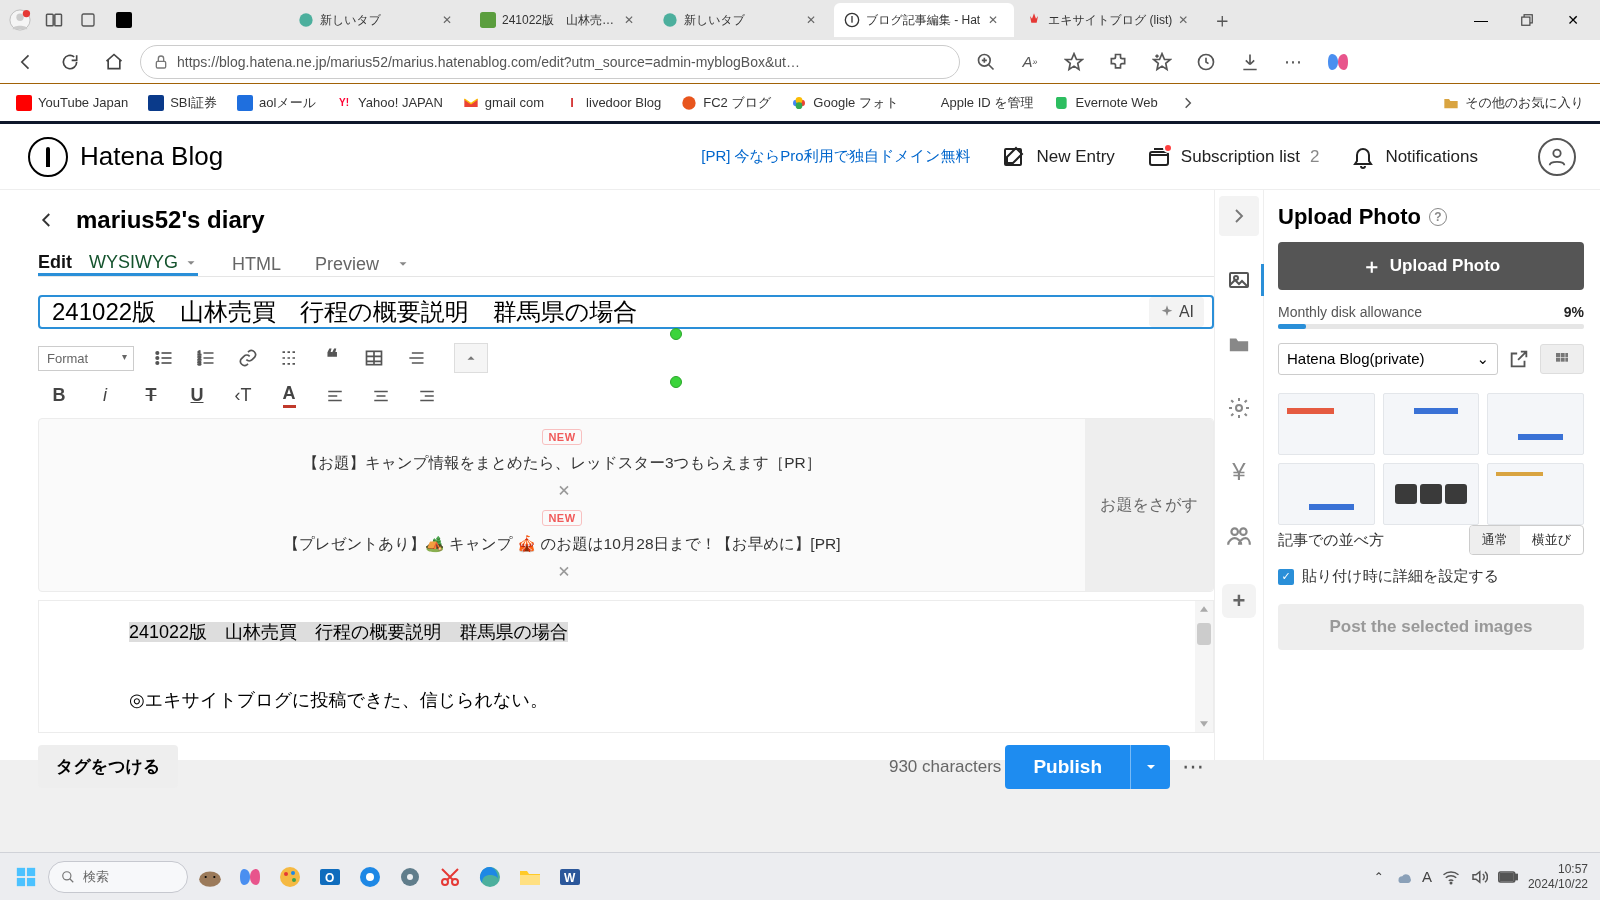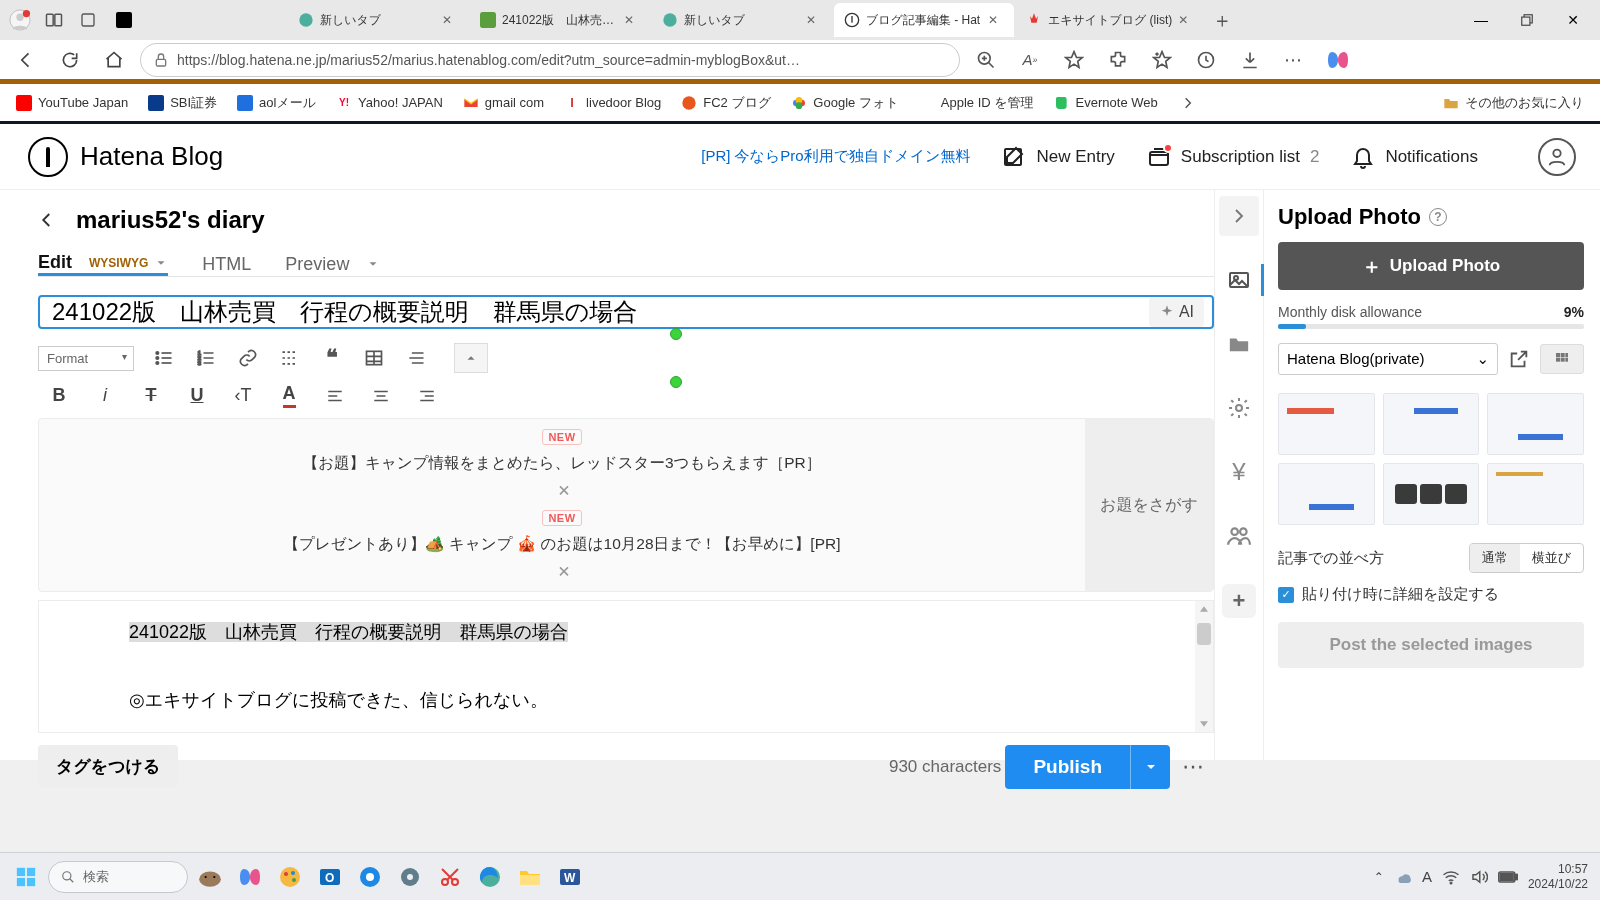--- a/index.html
+++ b/index.html
@@ -10,21 +10,21 @@
 .tab-strip { display: flex; align-items: center; height: 40px; padding: 0 4px; gap: 2px; }
 .tab-strip .sys-icon { width: 32px; height: 32px; display: flex; align-items: center; justify-content: center; border-radius: 4px; cursor: default; }
 .tab { display: flex; align-items: center; height: 34px; padding: 0 10px; max-width: 200px; min-width: 180px; border-radius: 6px 6px 0 0; gap: 6px; font-size: 12px; color: #333; }
 .tab.active { background: #fff; }
 .tab .favicon { width: 16px; height: 16px; flex-shrink: 0; }
 .tab .tab-title { overflow: hidden; text-overflow: ellipsis; white-space: nowrap; flex: 1; }
 .tab .tab-close { width: 16px; color: #666; }
 .win-controls { margin-left: auto; display: flex; }
 .win-controls div { width: 46px; height: 34px; display: flex; align-items: center; justify-content: center; }
 
-.addr-bar { display: flex; align-items: center; height: 44px; padding: 0 8px; gap: 8px; background: #fff; border-bottom: 5px solid #a16207; }
+.addr-bar { display: flex; align-items: center; height: 44px; padding: 0 8px; gap: 8px; background: #fff; border-bottom: 1px solid #a16207; }
 .addr-bar .nav-btn { width: 36px; height: 36px; display: flex; align-items: center; justify-content: center; color: #555; border-radius: 4px; }
 .url-box { flex: 1; display: flex; align-items: center; height: 34px; border: 1px solid #ccc; border-radius: 17px; padding: 0 12px; gap: 8px; max-width: 820px; }
 .url-box .url-text { flex: 1; color: #555; font-size: 14px; overflow: hidden; text-overflow: ellipsis; white-space: nowrap; }
 .addr-bar .tool-btn { width: 36px; height: 36px; display: flex; align-items: center; justify-content: center; color: #555; }
 
 .bookmarks { display: flex; align-items: center; height: 40px; padding: 0 8px; gap: 4px; background: #fff; border-bottom: 3px solid #0f172a; }
 .bookmark { display: flex; align-items: center; gap: 6px; padding: 4px 8px; font-size: 13px; color: #333; border-radius: 4px; white-space: nowrap; }
 .bookmark .bm-icon { width: 16px; height: 16px; border-radius: 2px; flex-shrink: 0; }
 .bookmarks-more { margin-left: 4px; width: 28px; display: flex; justify-content: center; color: #555; }
 .bookmarks-right { margin-left: auto; display: flex; align-items: center; gap: 6px; padding-right: 8px; font-size: 13px; color: #333; }
@@ -44,21 +44,21 @@
 .avatar-circle { width: 38px; height: 38px; border: 2px solid #555; border-radius: 50%; display: flex; align-items: center; justify-content: center; margin-left: 28px; }
 
 .editor-body { display: flex; flex: 1; min-height: 0; }
 .editor-main { flex: 1; padding: 16px 0 0 38px; display: flex; flex-direction: column; min-width: 0; }
 .crumb { display: flex; align-items: center; gap: 20px; font-size: 24px; font-weight: 700; margin-bottom: 18px; }
 .crumb svg { width: 18px; height: 18px; }
 
 .edit-tabs { display: flex; gap: 34px; align-items: center; border-bottom: 1px solid #e5e5e5; height: 44px; }
 .edit-tab { display: flex; align-items: center; gap: 6px; font-size: 18px; color: #666; height: 100%; }
 .edit-tab.active { color: #111; font-weight: 700; border-bottom: 3px solid #2a8fd8; }
-.edit-tab .sub { font-size: 12px; font-weight: 700; color: #a16207; }
+.edit-tab .sub { font-size: 18px; font-weight: 400; color: #14532d; }
 
 .title-input { margin-top: 18px; display: flex; align-items: center; border: 2px solid #2a8fd8; border-radius: 4px; height: 54px; padding: 0 8px 0 12px; }
 .title-input input { flex: 1; border: none; outline: none; font-size: 24px; font-family: inherit; }
 .ai-btn { display: flex; align-items: center; gap: 4px; background: #f3f3f3; border-radius: 4px; padding: 6px 10px; font-size: 16px; color: #444; }
 
 .toolbar { display: flex; align-items: center; gap: 18px; margin-top: 14px; height: 40px; }
 .toolbar .fmt-select { border: 1px solid #ccc; padding: 4px 22px 4px 8px; font-size: 13px; color: #666; position: relative; width: 96px; }
 .toolbar .fmt-select::after { content: "▾"; position: absolute; right: 6px; font-size: 10px; }
 .toolbar .tb-btn { width: 24px; height: 24px; display: flex; align-items: center; justify-content: center; color: #555; }
 .toolbar .collapse-btn { margin-left: 8px; width: 34px; height: 30px; border: 1px solid #ddd; background: #f5f5f5; display: flex; align-items: center; justify-content: center; }
@@ -105,21 +105,21 @@
 .src-row { display: flex; align-items: center; gap: 10px; margin-top: 14px; }
 .src-select { flex: 1; border: 1px solid #ccc; border-radius: 3px; padding: 6px 8px; font-size: 15px; display: flex; justify-content: space-between; }
 .ext-link { width: 22px; height: 22px; color: #555; }
 .grid-btn { width: 44px; height: 30px; background: #eee; border: 1px solid #ddd; border-radius: 3px; display: flex; align-items: center; justify-content: center; }
 .thumbs { display: grid; grid-template-columns: repeat(3, 1fr); gap: 8px; margin-top: 18px; }
 .thumb { height: 62px; background: #f4f6f9; border: 1px solid #e3e6ea; border-radius: 2px; position: relative; overflow: hidden; }
 .thumb .bar-r { position: absolute; top: 14px; left: 8px; right: 40px; height: 6px; background: #e55b41; }
 .thumb .bar-b { position: absolute; top: 40px; left: 30px; right: 20px; height: 6px; background: #3a72d6; }
 .thumb .dark-set { position: absolute; top: 20px; left: 50%; transform: translateX(-50%); display: flex; gap: 3px; }
 .thumb .dark-set span { width: 22px; height: 20px; background: #3a3a3a; border-radius: 3px; }
-.arrange { margin-top: 18px; font-size: 15px; color: #333; display: flex; justify-content: space-between; align-items: center; }
+.arrange { font-size: 15px; color: #333; display: flex; justify-content: space-between; align-items: center; }
 .arrange-btns { display: flex; border: 1px solid #ccc; border-radius: 4px; overflow: hidden; }
 .arrange-btns div { padding: 5px 12px; font-size: 13px; }
 .arrange-btns div.sel { background: #eee; }
 .check-row { margin-top: 12px; font-size: 15px; color: #333; display: flex; align-items: center; gap: 8px; }
 .check-row .cb { width: 16px; height: 16px; background: #2a8fd8; border-radius: 2px; color: #fff; display: flex; align-items: center; justify-content: center; font-size: 11px; }
 .post-imgs-btn { margin-top: 18px; background: #eee; color: #999; border-radius: 4px; height: 46px; display: flex; align-items: center; justify-content: center; font-size: 17px; font-weight: 700; }
 
 
 .taskbar { position: absolute; left: 0; right: 0; bottom: 0; height: 48px; background: #ecedf0; border-top: 1px solid #d0d2d8; display: flex; align-items: center; padding: 0 8px; gap: 4px; }
 .taskbar .start { width: 36px; height: 36px; display: flex; align-items: center; justify-content: center; }

